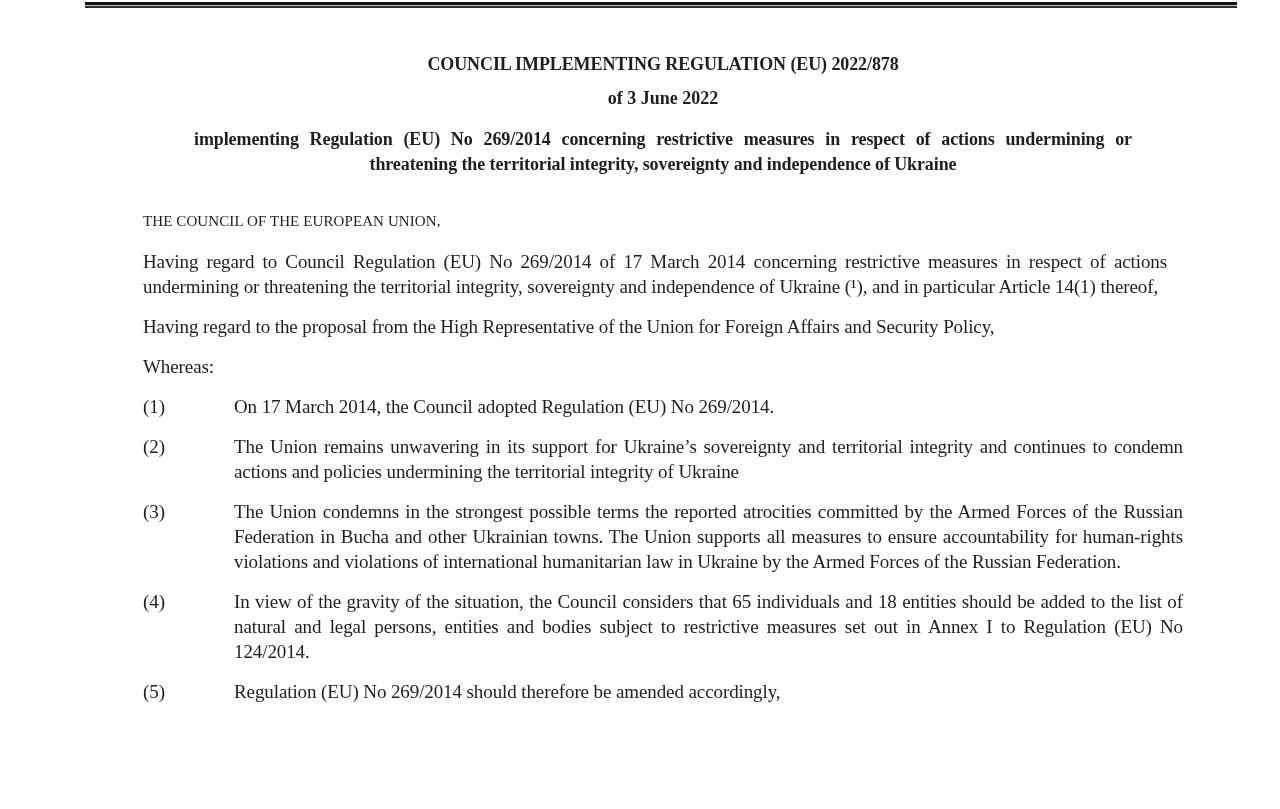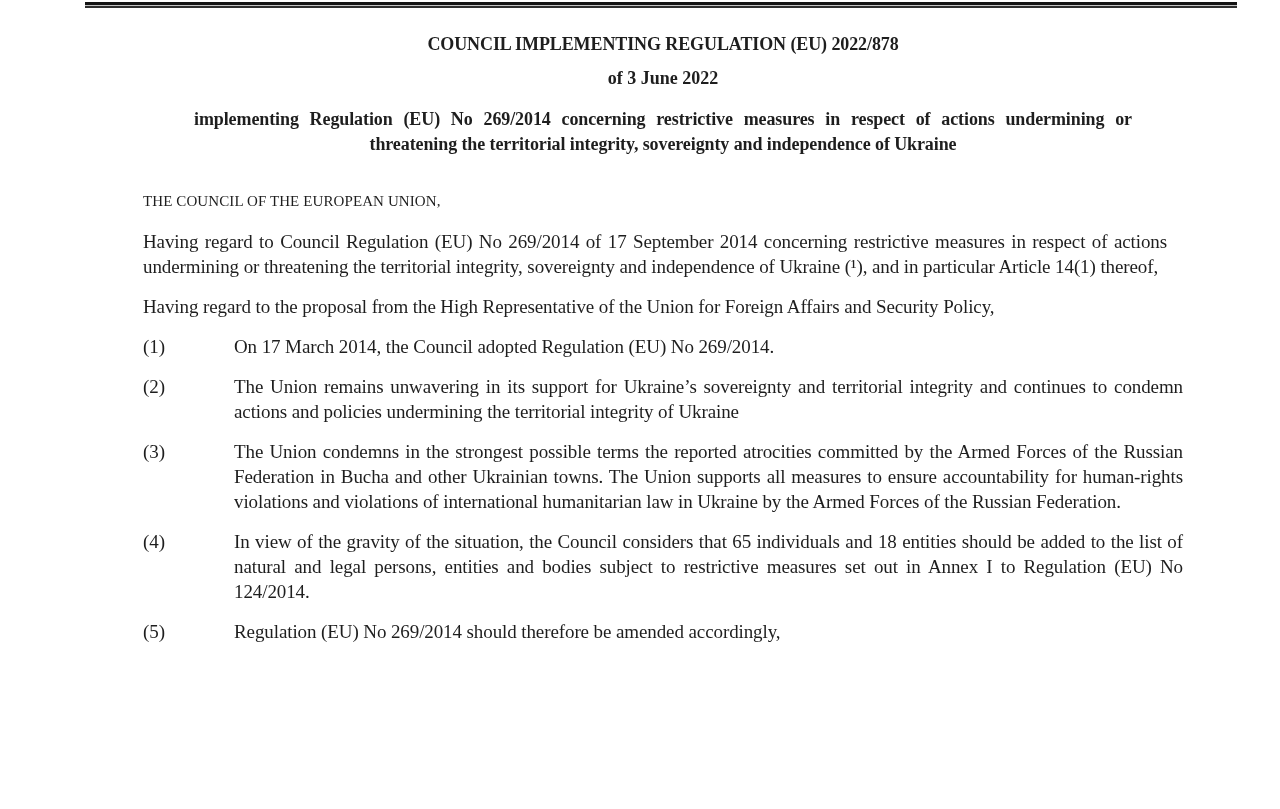--- a/index.html
+++ b/index.html
@@ -23,21 +23,21 @@
     height: 1px;
     background: #c2c2c2;
     border-top: 3px solid #141414;
     border-bottom: 2px solid #2e2e2e;
   }
   .doc {
     position: absolute;
     left: 143px;
     top: 0;
     width: 1040px;
-    padding-top: 32px;
+    padding-top: 52px;
   }
   .title {
     margin: 0 0 9px 0;
     font-size: 18px;
     line-height: 25px;
     font-weight: bold;
     text-align: center;
     letter-spacing: -0.1px;
   }
   .date-line {
@@ -90,22 +90,23 @@
 
 <div class="top-rule"></div>
 
 <div class="doc">
 
   <h1 class="title">COUNCIL IMPLEMENTING REGULATION (EU) 2022/878</h1>
   <div class="date-line">of 3 June 2022</div>
   <div class="subtitle">implementing Regulation (EU) No 269/2014 concerning restrictive measures in respect of actions undermining or threatening the territorial integrity, sovereignty and independence of Ukraine</div>
 
   <p class="para caps-line">THE COUNCIL OF THE EUROPEAN UNION,</p>
-  <p class="para">Having regard to Council Regulation (EU) No 269/2014 of 17 September 2014 concerning restrictive measures in respect of actions undermining or threatening the territorial integrity, sovereignty and independence of Ukraine (¹), and in particular Article 14(1) thereof,</p>
+  <p class="para">Having regard to Council Regulation (EU) No 269/2014 of 17 March 2014 concerning restrictive measures in respect of actions undermining or threatening the territorial integrity, sovereignty and independence of Ukraine (¹), and in particular Article 14(1) thereof,</p>
   <p class="para">Having regard to the proposal from the High Representative of the Union for Foreign Affairs and Security Policy,</p>
+  <p class="para">Whereas:</p>
 
   <div class="recital">
     <span class="rnum">(1)</span>
     <span class="rtext">On 17 March 2014, the Council adopted Regulation (EU) No 269/2014.</span>
   </div>
   <div class="recital">
     <span class="rnum">(2)</span>
     <span class="rtext">The Union remains unwavering in its support for Ukraine’s sovereignty and territorial integrity and continues to condemn actions and policies undermining the territorial integrity of Ukraine</span>
   </div>
   <div class="recital">

